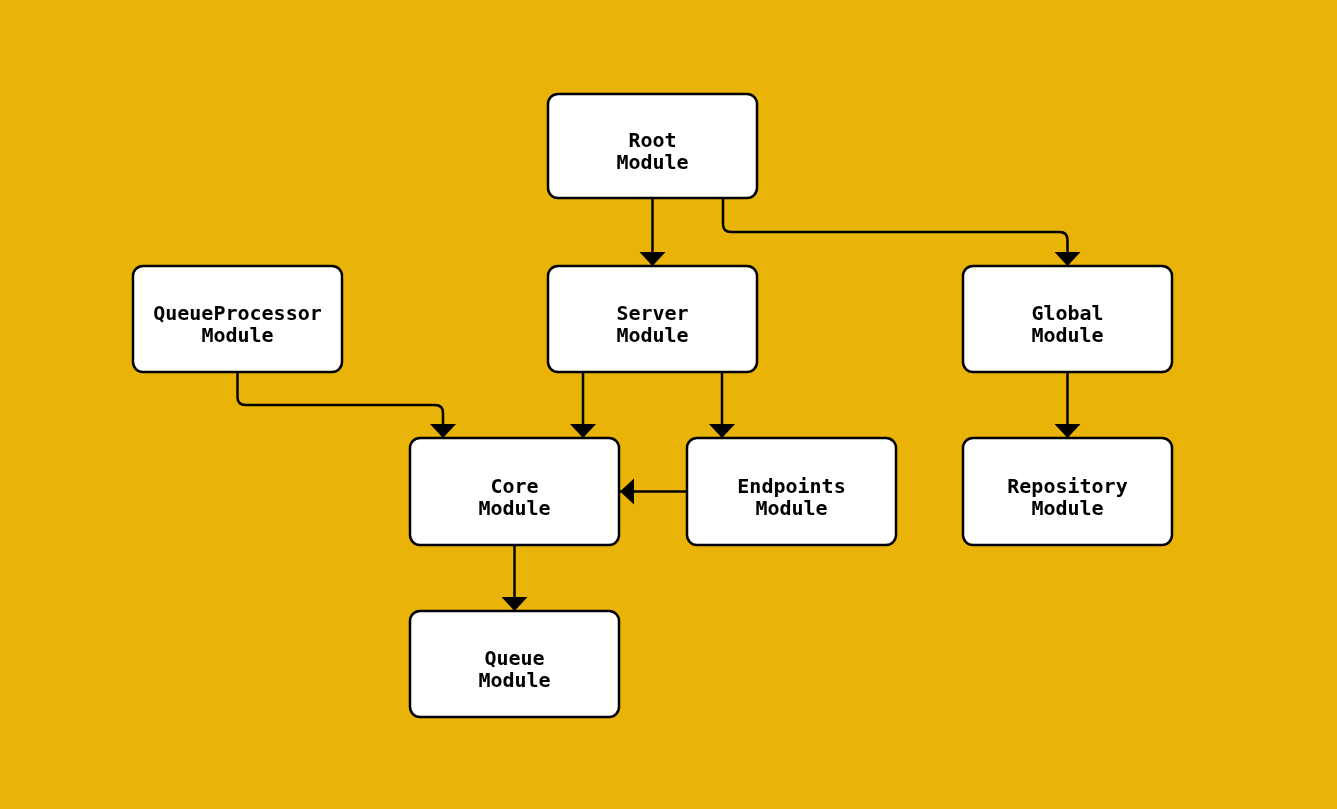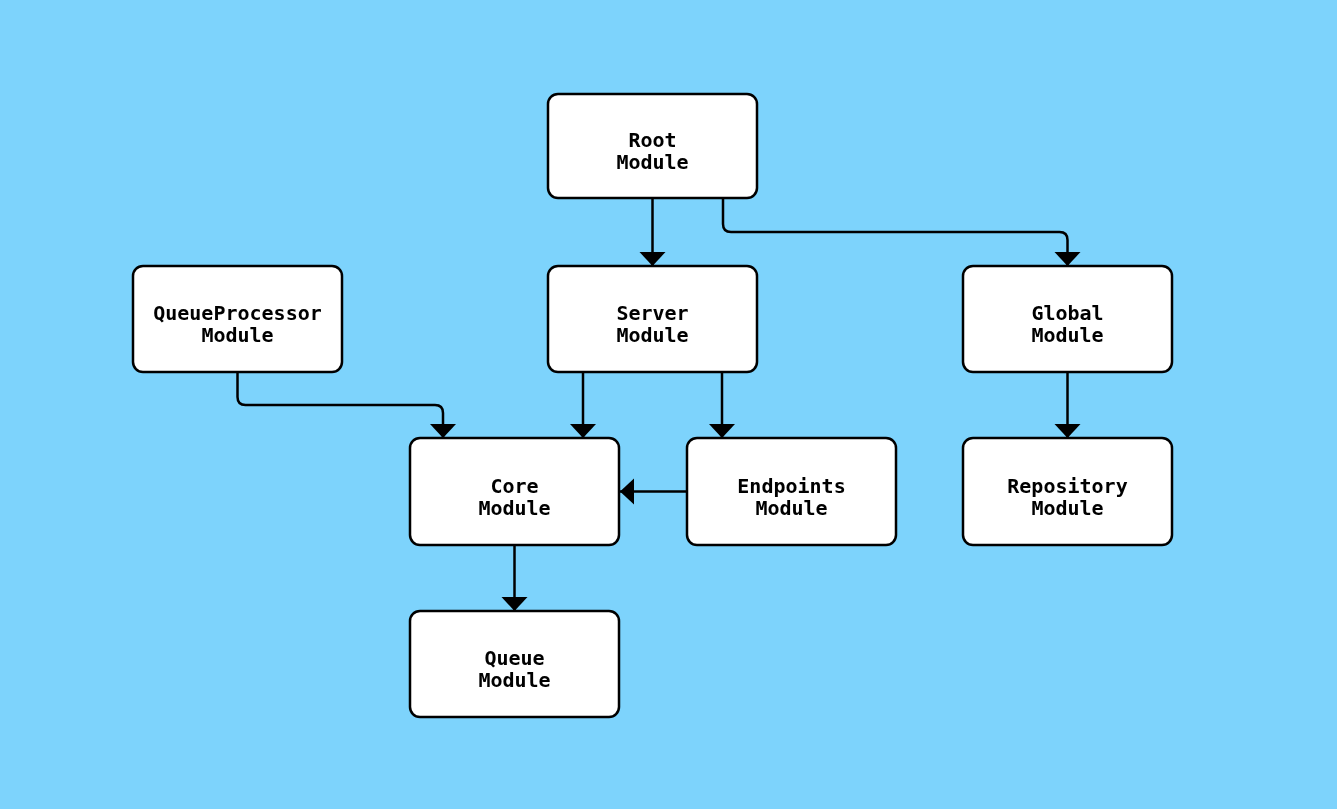--- a/index.html
+++ b/index.html
@@ -8,21 +8,21 @@
     background: #ffffff;
     width: 1337px;
     height: 809px;
     overflow: hidden;
     font-family: "DejaVu Sans Mono", "Liberation Mono", monospace;
   }
   .canvas-wrap {
     position: relative;
     width: 1337px;
     height: 809px;
-    background: #7dd3fc;
+    background: #eab308;
   }
   svg text {
     font-family: "DejaVu Sans Mono", "Liberation Mono", monospace;
     font-weight: bold;
     font-size: 20px;
     fill: #000000;
   }
 </style>
 </head>
 <body>

